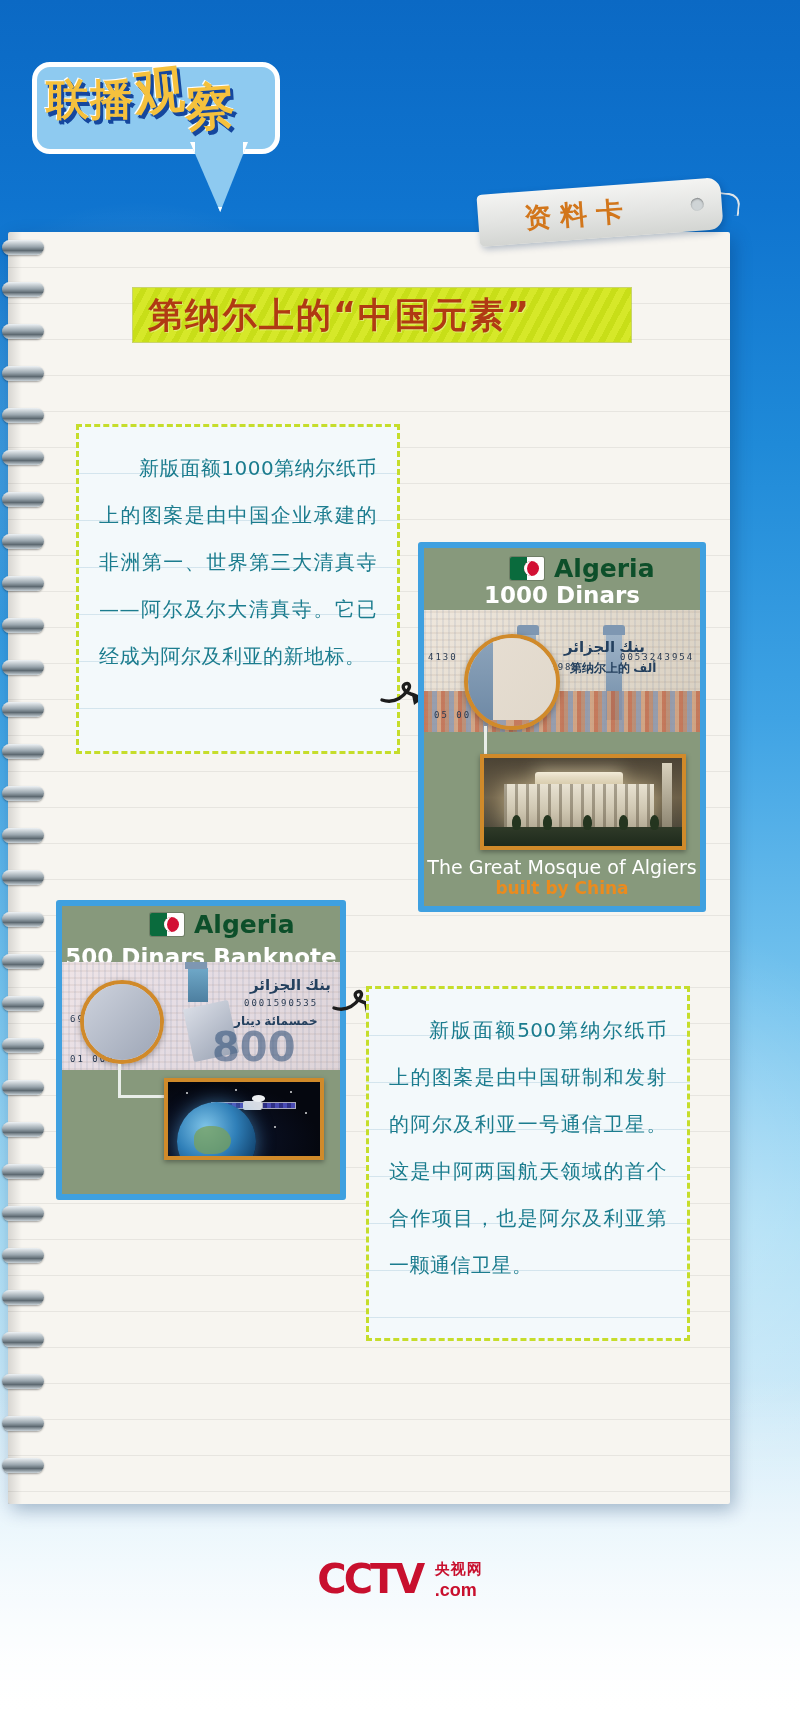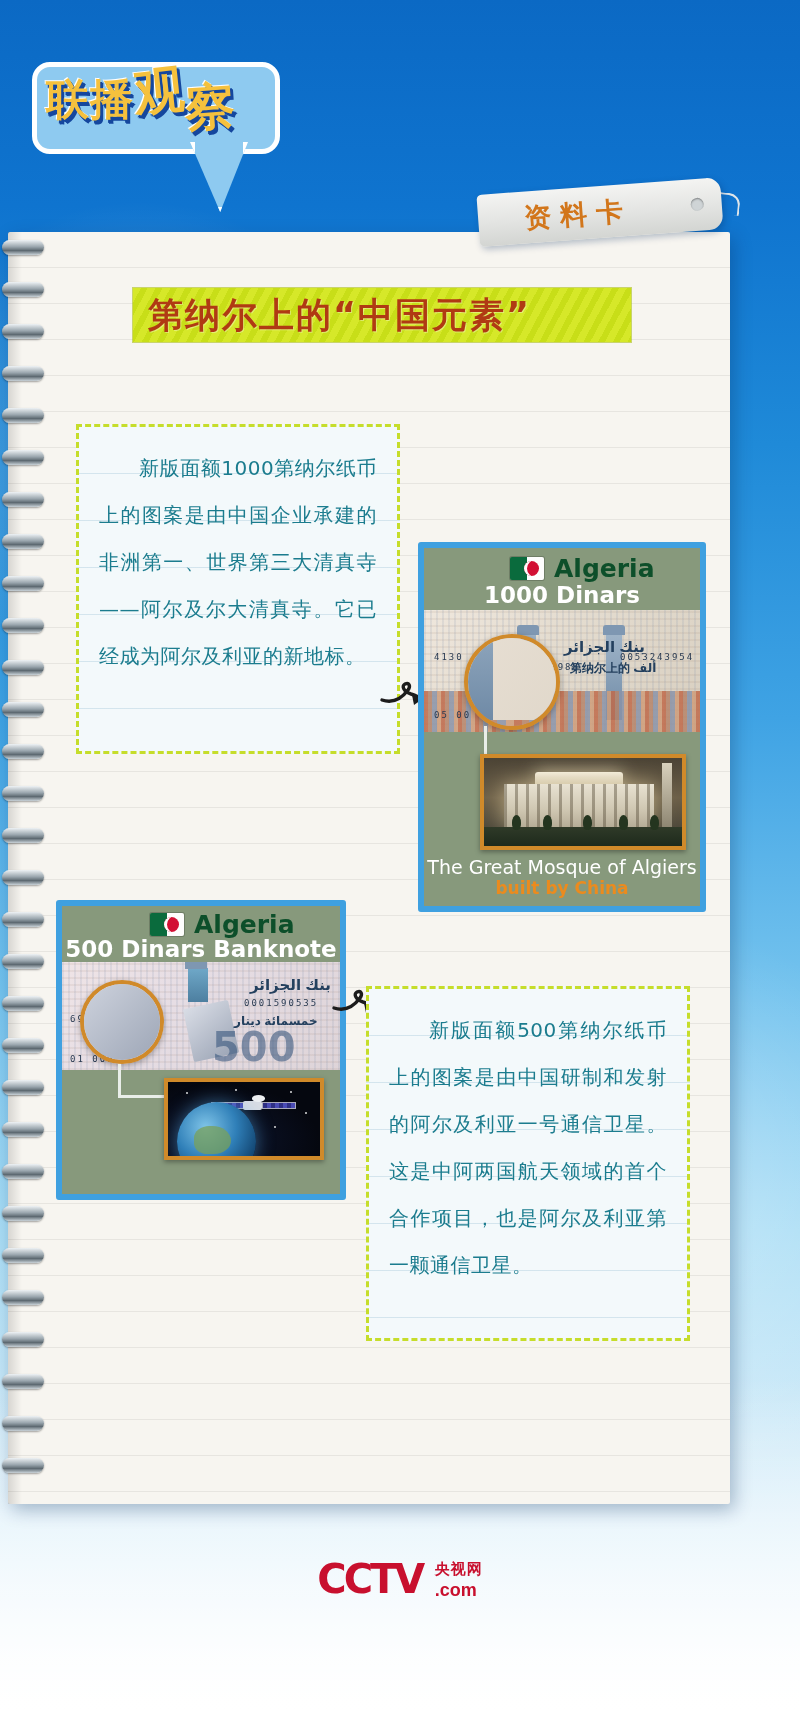--- a/index.html
+++ b/index.html
@@ -265,21 +265,21 @@
     </div>
     <div class="country" style="left:130px;top:6px;">Algeria</div>
     <div class="denom" style="left:0;top:34px;">1000 Dinars Banknote</div>
   </div>
 
   <div class="note-img" style="height:122px;">
     <div class="nb-guilloche"></div>
     <div class="minaret" style="left:96px;top:24px;height:86px;"></div>
     <div class="minaret" style="left:182px;top:24px;height:86px;"></div>
     <div class="city"></div>
-    <div class="serial" style="left:10px;top:42px;">4130</div>
+    <div class="serial" style="left:4px;top:42px;">4130</div>
     <div class="serial" style="left:104px;top:52px;">0070988</div>
     <div class="serial" style="left:196px;top:42px;">0053243954</div>
     <div class="serial" style="left:10px;top:100px;">05 00</div>
     <div class="arabic" style="left:140px;top:28px;">بنك الجزائر</div>
     <div class="arabic" style="left:146px;top:50px;font-size:12px;">ألف 第纳尔上的</div>
     <div class="loupe" style="left:40px;top:24px;width:96px;height:96px;">
       <div class="loupe-in" style="background:linear-gradient(135deg,#efe7dd,#d8cfc0);">
         <div class="minaret" style="left:58px;top:34px;height:70px;"></div>
         <div class="city" style="height:38%;"></div>
       </div>
@@ -313,29 +313,29 @@
 <div class="card" style="left:62px;top:906px;width:278px;height:288px;">
 
   <div class="card-head" style="height:56px;">
     <div class="flag" style="left:88px;top:7px;">
       <div class="green"></div>
         <div class="white"></div>
         <div class="moon"></div>
         <div class="star">★</div>
     </div>
     <div class="country" style="left:132px;top:4px;">Algeria</div>
-    <div class="denom" style="left:0;top:30px;">500 Dinars Banknote</div>
+    <div class="denom" style="left:0;top:38px;">500 Dinars Banknote</div>
   </div>
 
   <div class="note-img" style="height:108px;background:linear-gradient(135deg,#efe4e6 0%,#e6dde4 40%,#ded4d8 100%);">
     <div class="nb-guilloche"></div>
     <div class="minaret" style="left:126px;top:6px;height:34px;width:20px;background:linear-gradient(180deg,#6fa8c8,#4d7fa0);"></div>
     <div style="position:absolute;left:30px;top:34px;width:46px;height:56px;background:linear-gradient(150deg,#d9dde6,#9aa3b4);transform:rotate(-16deg);border-radius:2px;"></div>
     <div style="position:absolute;left:126px;top:42px;width:46px;height:54px;background:linear-gradient(150deg,#d9dde6,#9aa3b4);transform:rotate(-12deg);border-radius:2px;"></div>
-    <div style="position:absolute;left:150px;top:62px;font-size:40px;font-weight:bold;color:#2f4f78;opacity:.55;font-family:'DejaVu Sans',sans-serif;">500</div>
+    <div style="position:absolute;left:150px;top:62px;font-size:40px;font-weight:bold;color:#2f4f78;opacity:.55;font-family:'DejaVu Sans',sans-serif;">800</div>
     <div class="serial" style="left:8px;top:52px;">69</div>
     <div class="serial" style="left:182px;top:36px;">0001590535</div>
     <div class="serial" style="left:8px;top:92px;">01 000</div>
     <div class="arabic" style="left:188px;top:14px;">بنك الجزائر</div>
     <div class="arabic" style="left:172px;top:52px;font-size:12px;">خمسمائة دينار</div>
     <div class="loupe" style="left:18px;top:18px;width:84px;height:84px;">
       <div class="loupe-in" style="background:linear-gradient(135deg,#efe4e6,#ded4d8);">
         <div style="position:absolute;left:50px;top:46px;width:50px;height:56px;background:linear-gradient(150deg,#d9dde6,#9aa3b4);transform:rotate(-16deg);"></div>
       </div>
     </div>

